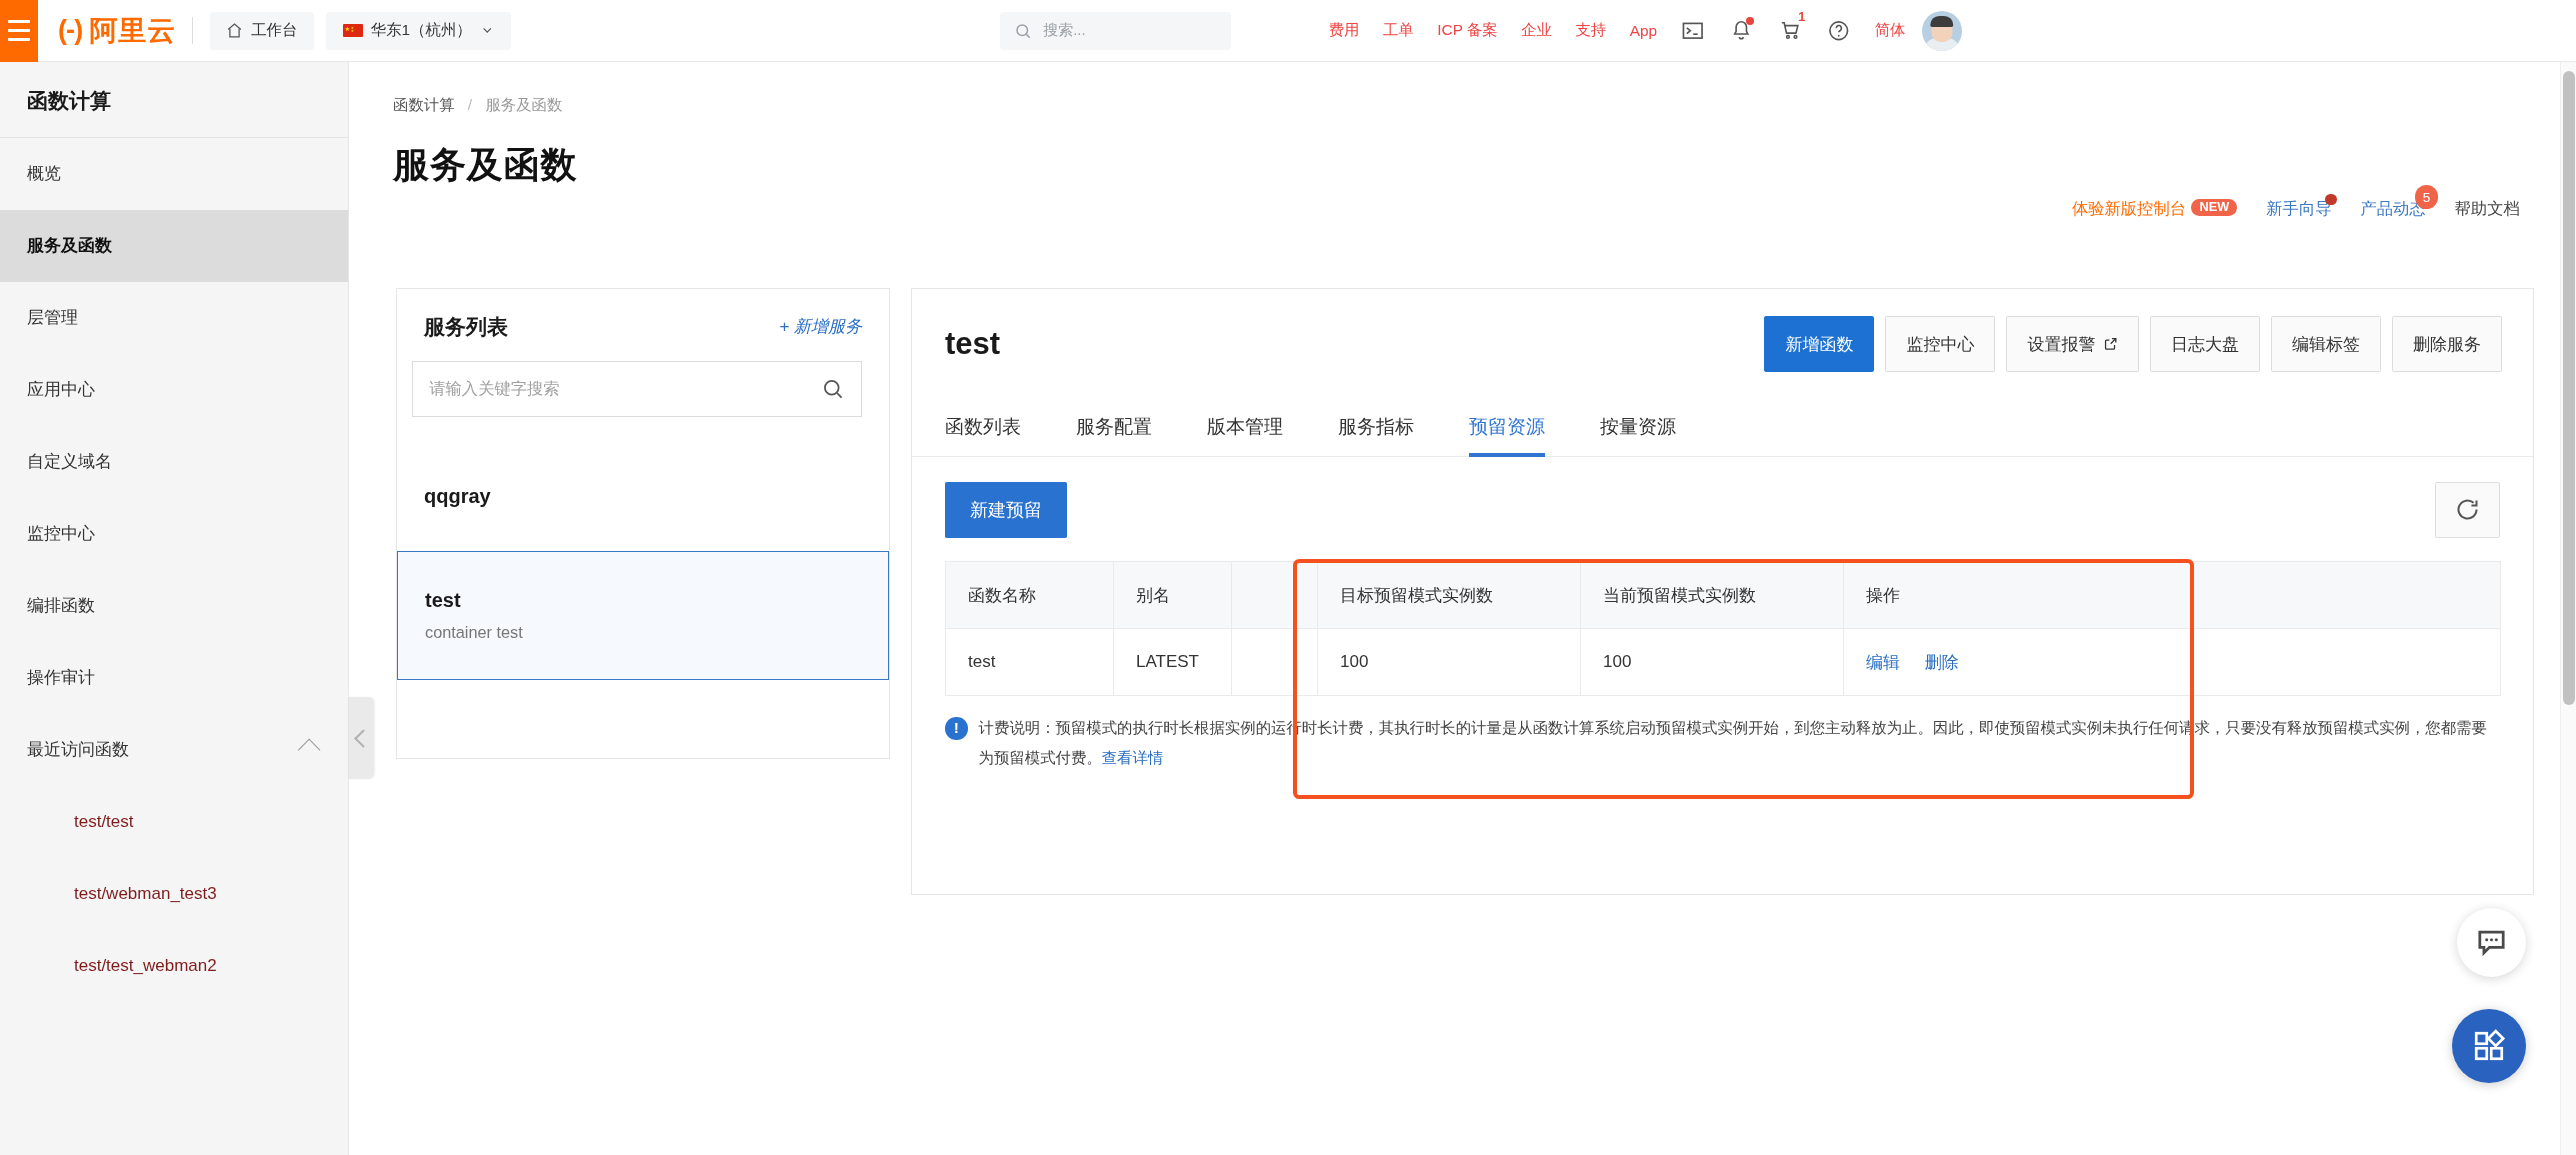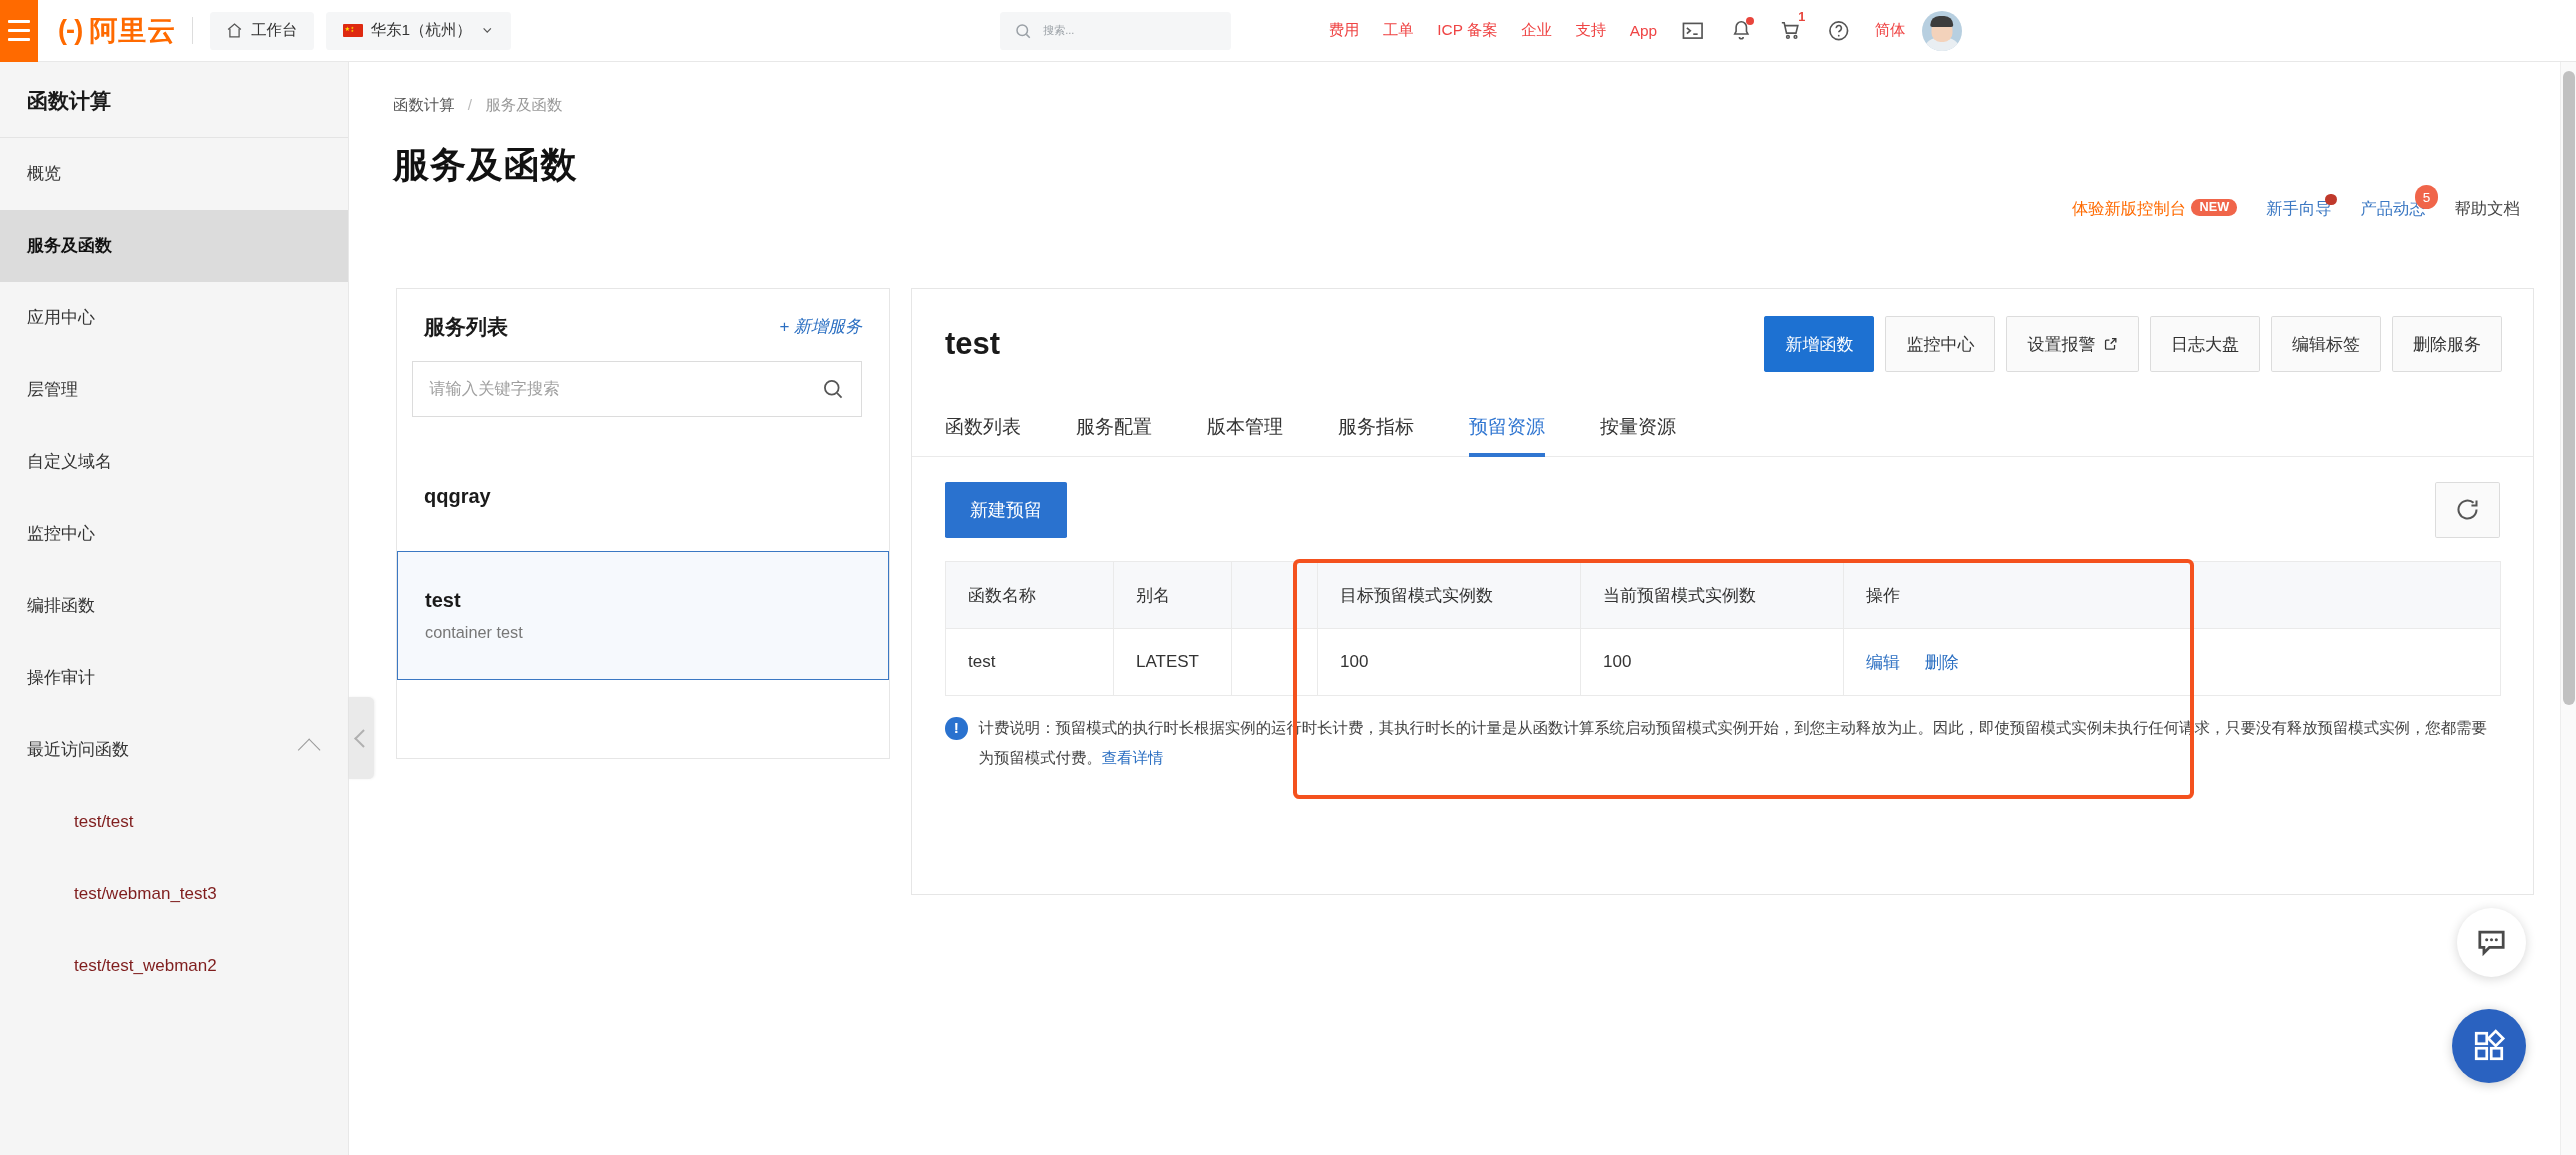--- a/index.html
+++ b/index.html
@@ -33,21 +33,21 @@
     display:flex; align-items:center; gap:8.2px; padding: 0 16.3px;
     font-size: 15.4px; color:#333; cursor:pointer;
   }
   .pill + .pill { margin-left: 12.7px; }
   .flag {
     width: 20px; height: 13.6px; background:#de2910; position:relative; border-radius:0.9px;
   }
   .flag .st { position:absolute; color:#ffde00; font-size:6.3px; line-height:6.3px; }
   .search-box {
     margin-left: 489px; width: 231px; height: 38px; background:#f5f6f7; border-radius:3.6px;
-    display:flex; align-items:center; gap:11px; padding:0 14.5px; color:#9aa0a6; font-size:11px;
+    display:flex; align-items:center; gap:11px; padding:0 14.5px; color:#9aa0a6; font-size:15px;
   }
   .topnav { margin-left: 98px; display:flex; align-items:center; gap: 23.5px; }
   .topnav a { font-size:15.4px; color:#ef4444; text-decoration:none; cursor:pointer; white-space:nowrap;}
   .ic { position:relative; display:inline-flex; align-items:center; justify-content:center; width:25px; height:25px; color:#5a5a5a; cursor:pointer;}
   .dot-red { position:absolute; top:-0.9px; right:0px; width:8.2px; height:8.2px; border-radius:50%; background:#e8453c; }
   .cart-num { position:absolute; top:-8.2px; right:-2.7px; color:#e8453c; font-size:12.7px; font-weight:600;}
   .avatar {
     width: 40px; height:40px; border-radius:50%; margin-left: 16.3px; margin-right: 20px;
     background: #b7cfe0; overflow:hidden; position:relative; flex:0 0 auto; cursor:pointer;
   }
@@ -303,24 +303,24 @@
   <div class="sb-title">函数计算</div>
   <div class="sb-sep"></div>
 
   <div class="sb-item">
       <span>概览</span>
     </div>
   <div class="sb-item active">
       <span>服务及函数</span>
     </div>
   <div class="sb-item">
+      <span>层管理</span>
+    </div>
+  <div class="sb-item">
       <span>应用中心</span>
-    </div>
-  <div class="sb-item">
-      <span>层管理</span>
     </div>
   <div class="sb-item">
       <span>自定义域名</span>
     </div>
   <div class="sb-item">
       <span>监控中心</span>
     </div>
   <div class="sb-item">
       <span>编排函数</span>
     </div>

